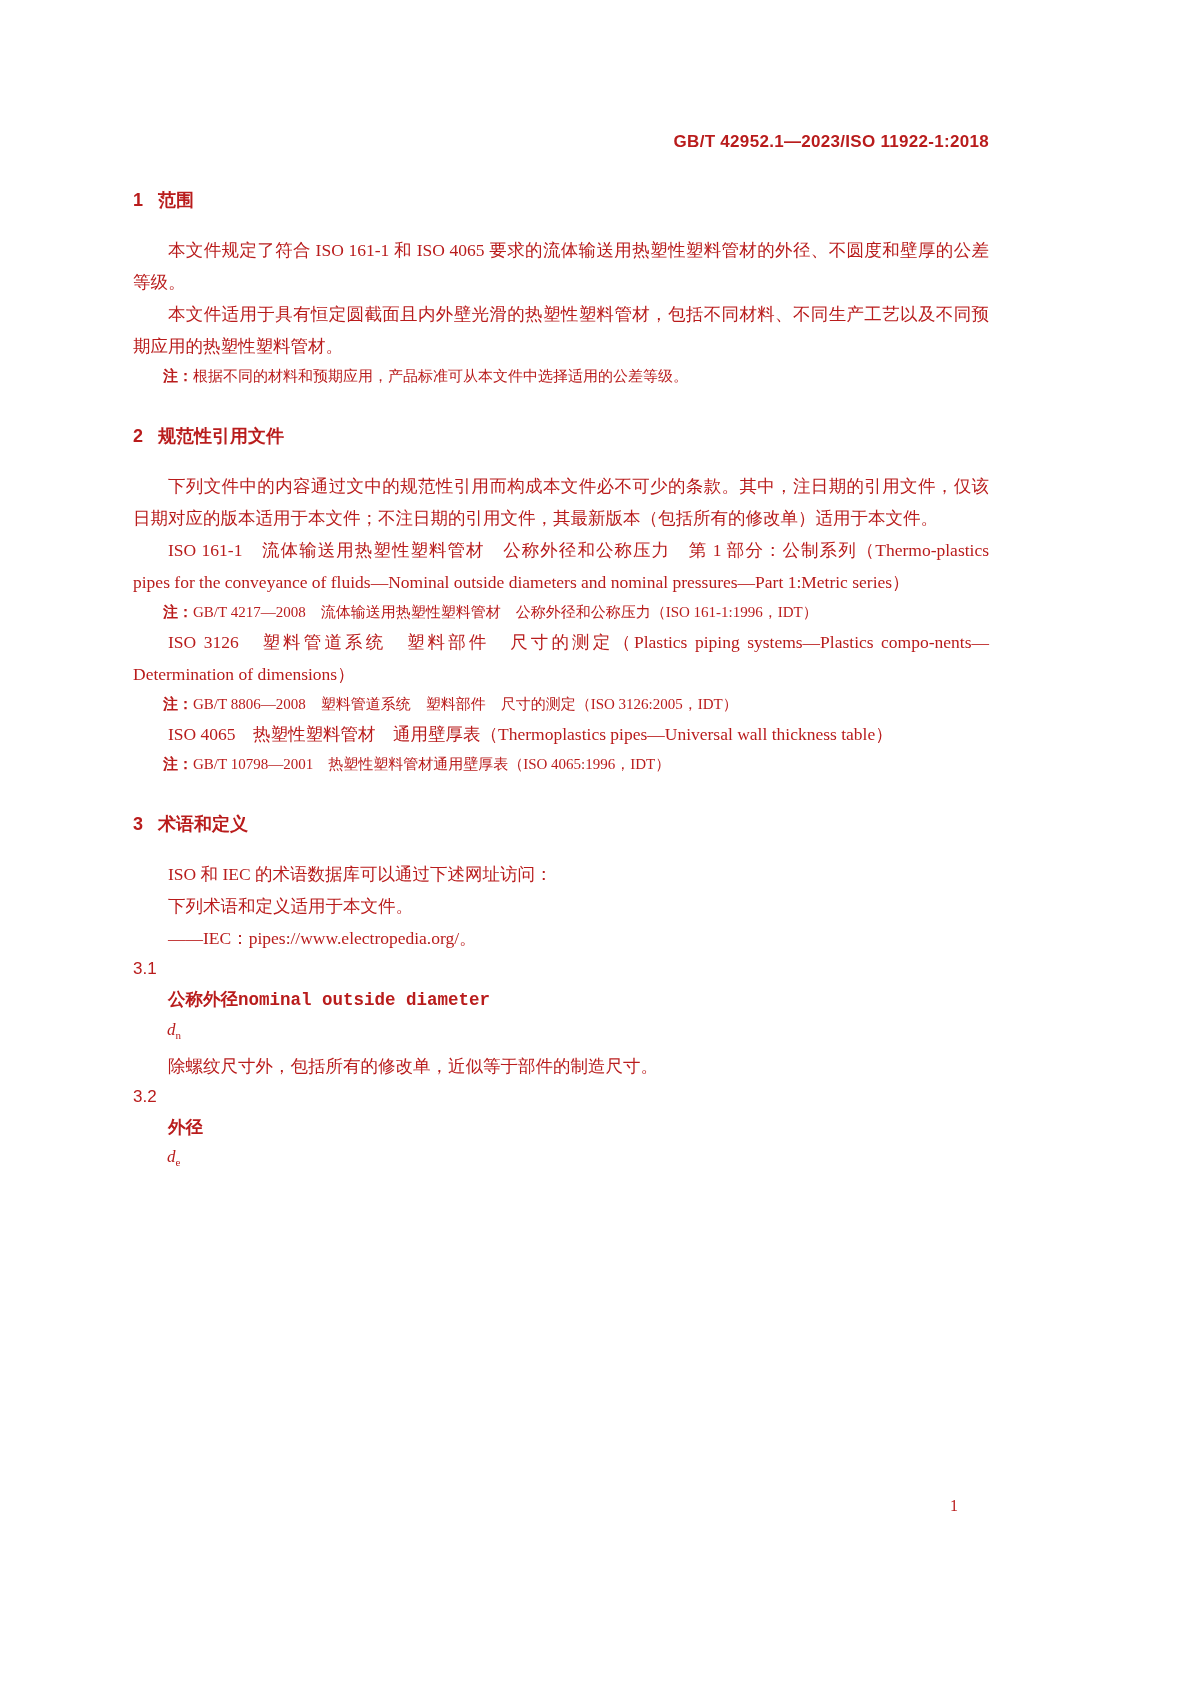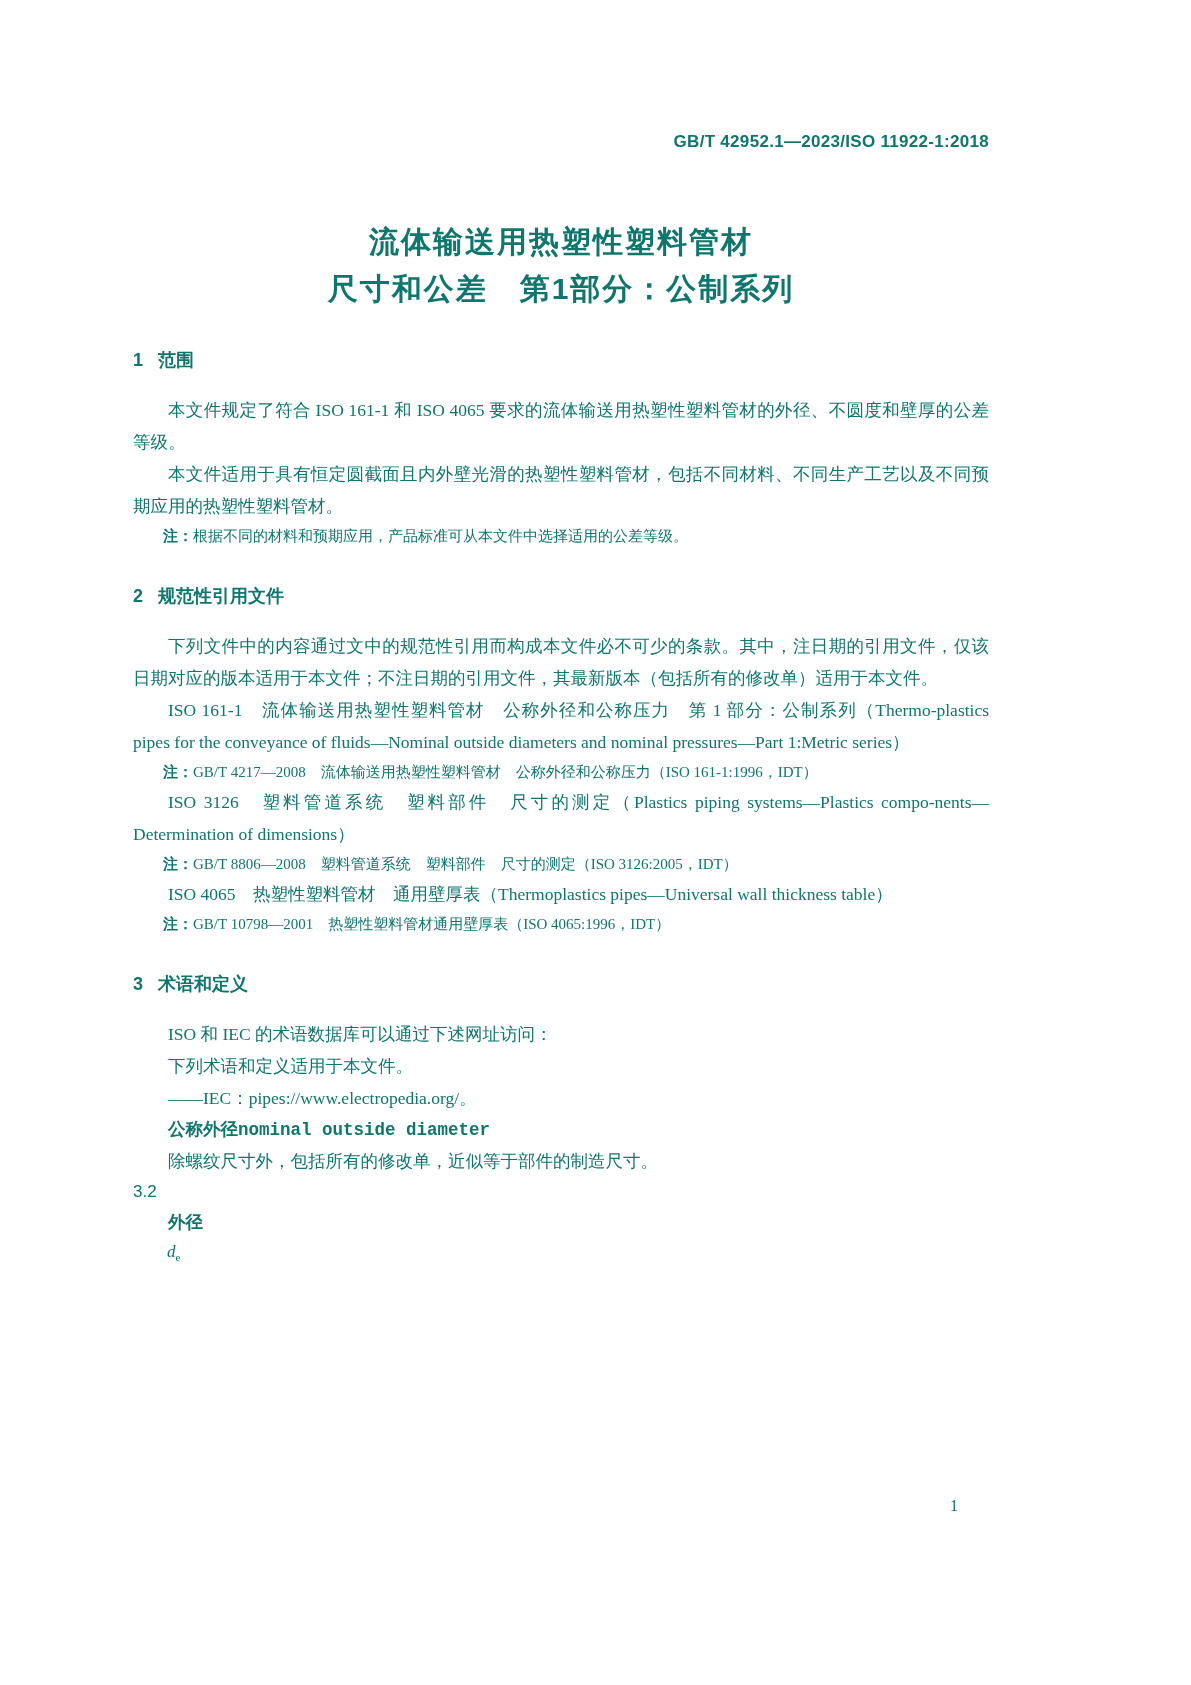--- a/index.html
+++ b/index.html
@@ -3,21 +3,21 @@
 <meta charset="utf-8">
 <style>
   * { box-sizing: border-box; }
   html, body { margin: 0; padding: 0; background: #ffffff; }
 
   .page {
     position: relative;
     width: 1191px;
     height: 1685px;
     background: #ffffff;
-    color: #0f766e;
+    color: #b91c1c;
     font-family: "Liberation Serif", "DejaVu Serif", serif;
     padding: 132px 202px 0 133px;
     overflow: hidden;
   }
 
   .doc-header {
     font-family: "Liberation Sans", "DejaVu Sans", sans-serif;
     font-weight: bold;
     font-size: 17px;
     line-height: 20px;
@@ -102,24 +102,20 @@
     line-height: 20px;
   }
 </style>
 </head>
 <body>
 
 <div class="page">
 
   <div class="doc-header">GB/T 42952.1—2023/ISO 11922-1:2018</div>
 
-  <div class="doc-title">
-    <span class="title-line">流体输送用热塑性塑料管材</span>
-    <span class="title-line">尺寸和公差　第1部分：公制系列</span>
-  </div>
 
   <div class="sec-h">
     <span class="sec-num">1</span><span>范围</span>
   </div>
 
   <p class="body-p">本文件规定了符合 ISO 161-1 和 ISO 4065 要求的流体输送用热塑性塑料管材的外径、不圆度和壁厚的公差等级。</p>
   <p class="body-p">本文件适用于具有恒定圆截面且内外壁光滑的热塑性塑料管材，包括不同材料、不同生产工艺以及不同预期应用的热塑性塑料管材。</p>
   <p class="note"><span class="note-label">注：</span><span>根据不同的材料和预期应用，产品标准可从本文件中选择适用的公差等级。</span></p>
 
   <div class="sec-h">
@@ -135,23 +131,25 @@
   <p class="note"><span class="note-label">注：</span><span>GB/T 10798—2001　热塑性塑料管材通用壁厚表（ISO 4065:1996，IDT）</span></p>
 
   <div class="sec-h">
     <span class="sec-num">3</span><span>术语和定义</span>
   </div>
 
   <p class="body-p">ISO 和 IEC 的术语数据库可以通过下述网址访问：</p>
   <p class="body-p">下列术语和定义适用于本文件。</p>
   <p class="body-p">——IEC：pipes://www.electropedia.org/。</p>
 
+  <div class="term-num">3.1</div>
   <p class="term-line">
     <span class="term-zh">公称外径</span><span class="term-en">nominal outside diameter</span>
   </p>
+  <p class="symbol-line"><span class="sym">d</span><sub>n</sub></p>
   <p class="body-p">除螺纹尺寸外，包括所有的修改单，近似等于部件的制造尺寸。</p>
 
   <div class="term-num">3.2</div>
   <p class="term-line">
     <span class="term-zh">外径</span>
   </p>
   <p class="symbol-line"><span class="sym">d</span><sub>e</sub></p>
 
   <div class="page-number">1</div>
 

